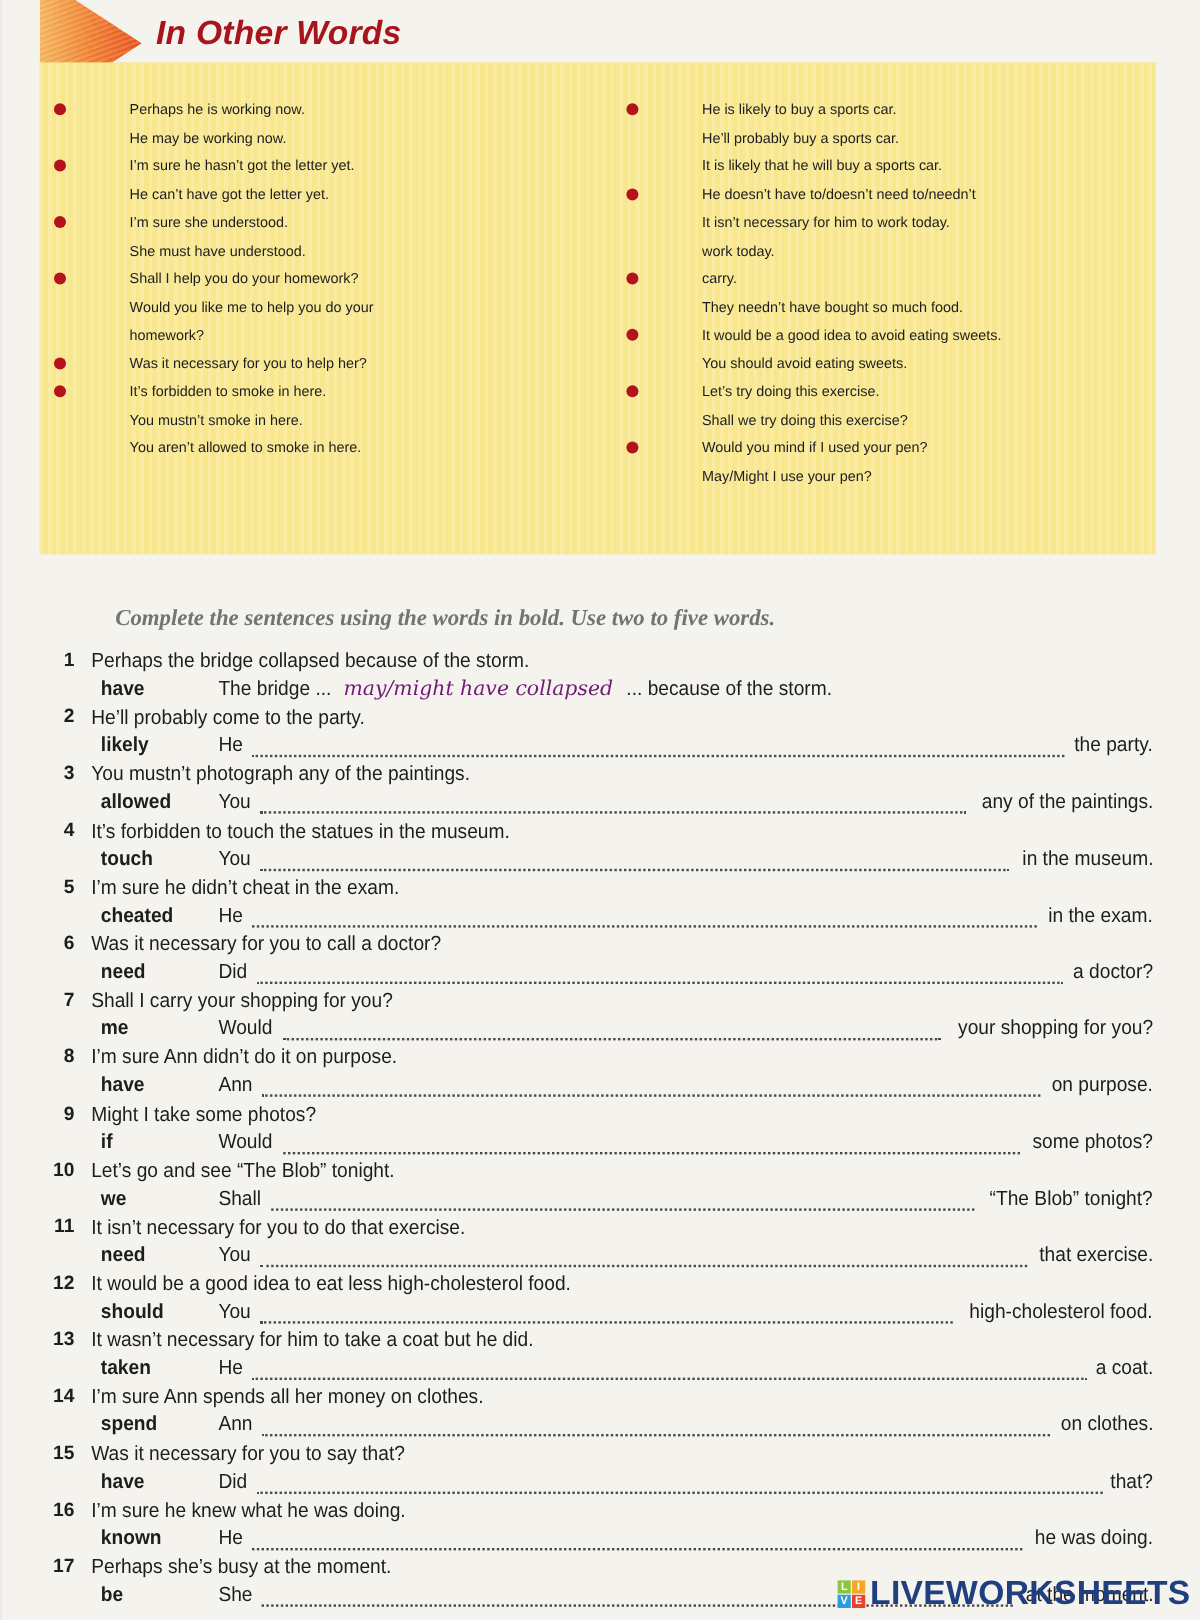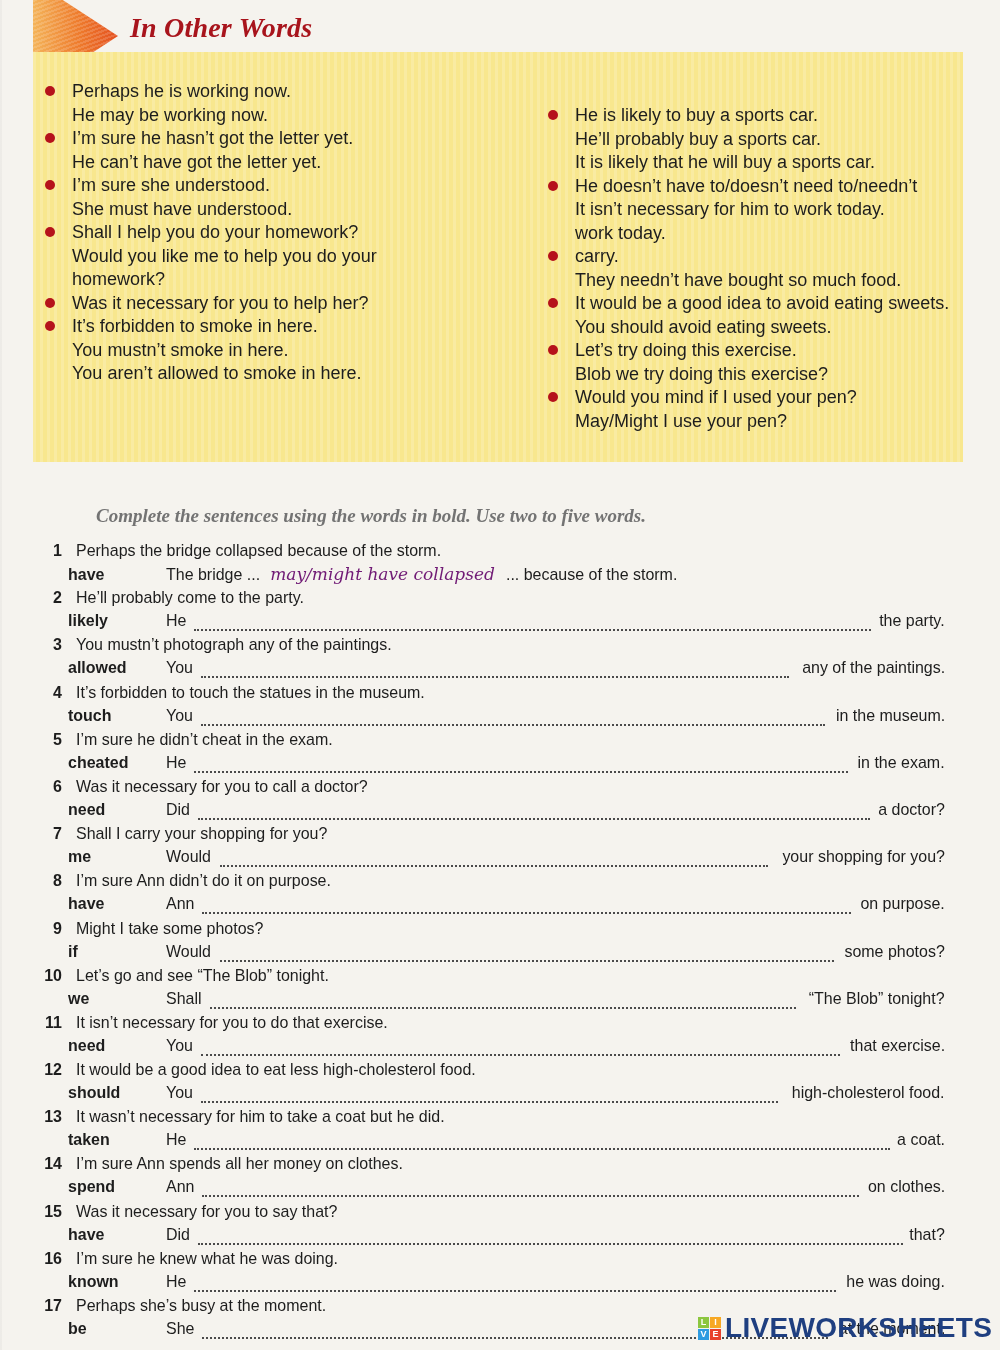--- a/index.html
+++ b/index.html
@@ -21,64 +21,65 @@
     position: absolute; left: 33px; top: 0; width: 85px; height: 72px;
     background: linear-gradient(90deg, #f4b45a 0%, #ee7a2c 55%, #e4501f 100%);
     clip-path: polygon(0 0, 35% 0, 100% 50%, 35% 100%, 0 100%);
   }
   .header-arrow::after {
     content: ""; position: absolute; inset: 0;
     background: repeating-linear-gradient(160deg, rgba(255,255,255,0.15) 0 2px, transparent 2px 4px);
   }
   .section-title {
     position: absolute; left: 130px; top: 12px;
-    font-family: Liberation Serif, serif; font-weight: bold; font-style: italic;
+    font-family: Liberation Sans, sans-serif; font-weight: bold; font-style: italic;
     font-size: 28px; color: #a8141c; letter-spacing: 0.2px;
   }
   
   .info-box {
     position: absolute; left: 33px; top: 52px; width: 930px; height: 410px;
     background: #f8e78e;
   }
   .info-box::after {
     content: ""; position: absolute; inset: 0;
     background: repeating-linear-gradient(90deg, rgba(255,255,255,0.18) 0 3px, transparent 3px 7px);
     pointer-events: none;
   }
   .info-col { position: absolute; top: 28px; z-index: 1; }
   .info-col.left { left: 9px; width: 460px; }
-  .info-col.right { left: 512px; width: 440px; margin-top: 24px; }
+  .info-col.right { left: 486px; width: 440px; }
   .info-item { position: relative; padding-left: 30px; }
   .bullet {
     position: absolute; left: 3px; top: 6px; width: 10px; height: 10px;
     border-radius: 50%; background: #b5121b;
   }
   .info-line {
-    display: block; font-size: 18px; line-height: 23.5px; color: #1d1d1d;
+    display: block; font-size: 12px; line-height: 23.5px; color: #1d1d1d;
     white-space: nowrap;
+    padding-left: 36px;
   }
   
   .instructions {
     position: absolute; left: 96px; top: 505px;
     font-family: "Liberation Serif", serif; font-weight: bold; font-style: italic;
     font-size: 19px; color: #737373;
   }
   .exercise { position: absolute; left: 0; top: 540px; width: 1000px; }
   .ex-item { position: relative; height: 47.2px; }
   .ex-num {
     position: absolute; right: 938px; top: 2px; font-weight: bold; font-size: 16px;
     color: #1d1d1d; text-align: right;
   }
   .ex-prompt {
     position: absolute; left: 76px; top: 1px; font-size: 17px;
     font-family: "Liberation Sans", sans-serif; transform: scaleX(0.94); transform-origin: left;
     white-space: nowrap; color: #1d1d1d;
   }
   .ex-answer-row {
-    position: absolute; left: 68px; top: 24px; width: 877px; height: 22px;
+    position: absolute; left: 84px; top: 24px; width: 877px; height: 22px;
     display: flex; align-items: baseline;
     font-size: 17px; white-space: nowrap; color: #1d1d1d;
   }
   .ex-keyword { font-weight: bold; width: 98px; flex: none; transform: scaleX(0.94); transform-origin: left; }
   .ex-start { flex: none; margin-right: 4px; transform: scaleX(0.94); transform-origin: left; }
   .ex-blank {
     flex: 1; min-width: 20px; height: 14px; border: none; outline: none; background: transparent;
     border-bottom: 2px dotted #4a4a4a; margin: 0 4px 0 2px; align-self: center;
     font-size: 17px; font-family: "DejaVu Serif", serif; font-style: italic; color: #1a3a8a;
   }
@@ -163,21 +164,21 @@
         <span class="info-line">They needn’t have bought so much food.</span>
       </div>
       <div class="info-item">
         <span class="bullet"></span>
         <span class="info-line">It would be a good idea to avoid eating sweets.</span>
         <span class="info-line">You should avoid eating sweets.</span>
       </div>
       <div class="info-item">
         <span class="bullet"></span>
         <span class="info-line">Let’s try doing this exercise.</span>
-        <span class="info-line">Blob we try doing this exercise?</span>
+        <span class="info-line">Shall we try doing this exercise?</span>
       </div>
       <div class="info-item">
         <span class="bullet"></span>
         <span class="info-line">Would you mind if I used your pen?</span>
         <span class="info-line">May/Might I use your pen?</span>
       </div>
     </div>
 </div>
 
 <div class="instructions">Complete the sentences using the words in bold. Use two to five words.</div>

